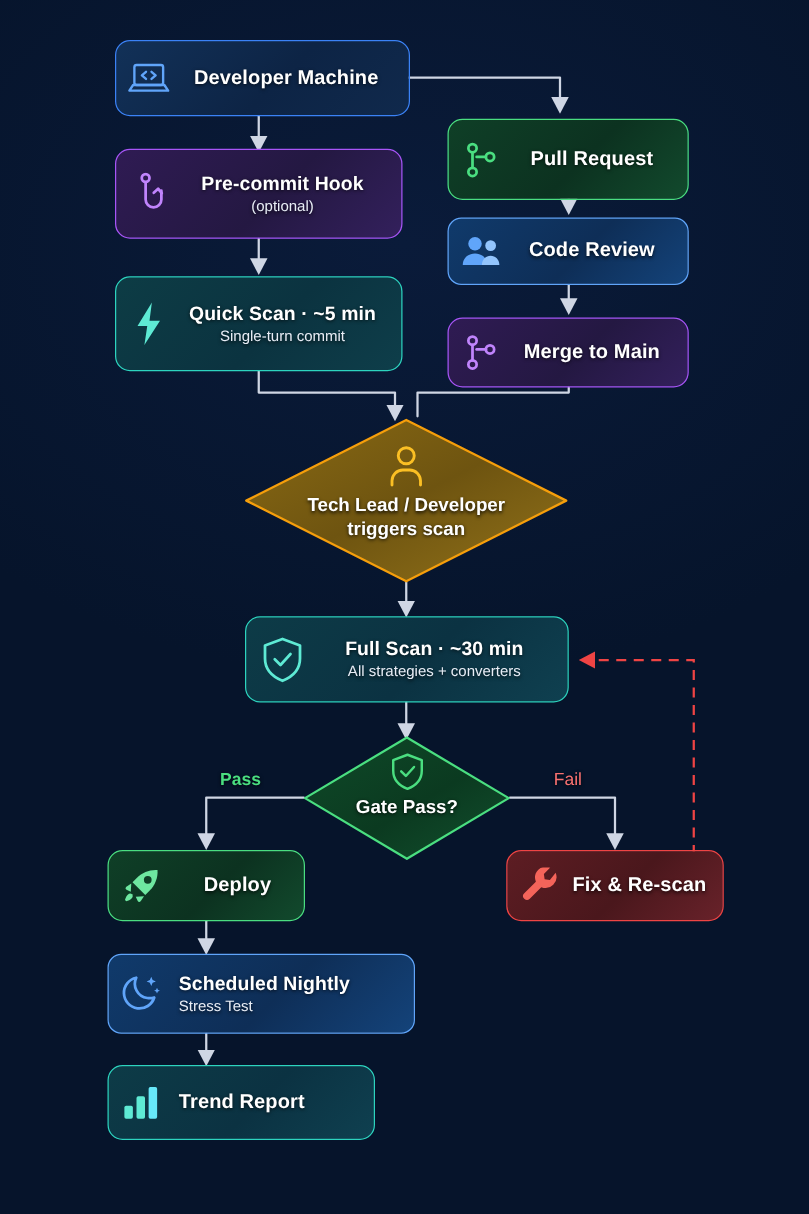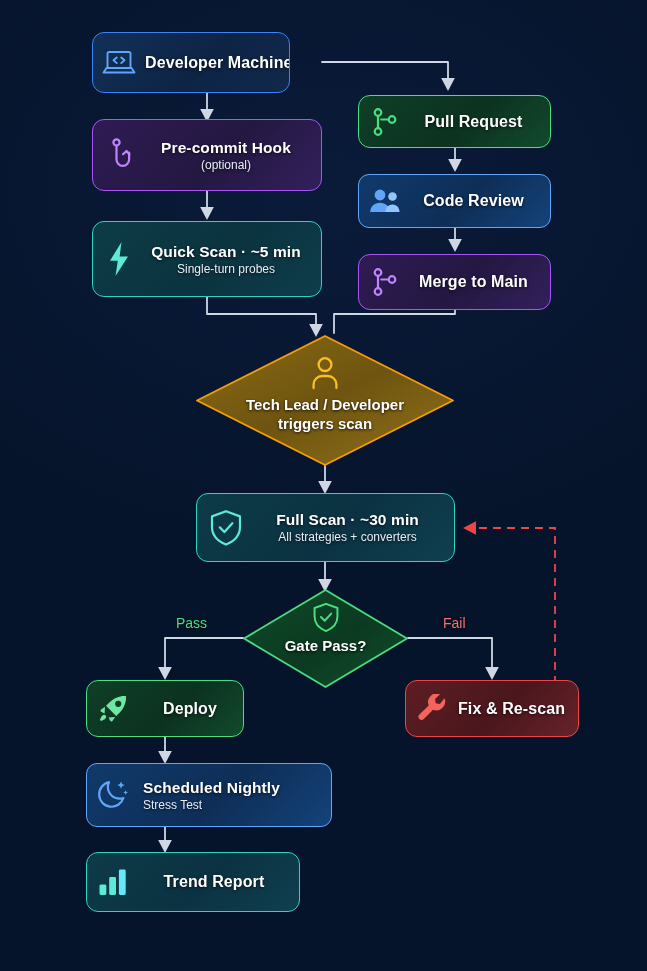--- a/index.html
+++ b/index.html
@@ -124,21 +124,21 @@
       <path d="M165,737 L165,760" marker-end="url(#ah)"></path>
 
       <path d="M165,827 L165,849" marker-end="url(#ah)"></path>
     </g>
 
     <g fill="none" stroke="#ef4444" stroke-width="1.8" stroke-dasharray="8 6" stroke-linecap="butt">
       <path d="M555,684 L555,528 L467,528" marker-end="url(#ahr)"></path>
     </g>
   </svg>
 
-  <div class="node single th-blue" style="left:92px; top:32px; width:198px; height:61px;">
+  <div class="node single th-blue" style="left:92px; top:32px; width:236px; height:61px;">
     <div class="ico">
       <svg width="34" height="28" viewBox="0 0 34 28" fill="none" stroke="#60a5fa" stroke-width="1.9" stroke-linecap="round" stroke-linejoin="round">
         <rect x="5.5" y="3" width="23" height="16" rx="1.8"></rect>
         <path d="M1.5 23.5 h31 l-3 -4.5 h-25 Z" fill="none"></path>
         <path d="M14.8 8.5 L11.5 11.3 L14.8 14.1"></path>
         <path d="M19.2 8.5 L22.5 11.3 L19.2 14.1"></path>
       </svg>
     </div>
     <div class="txt">
       <div class="t1">Developer Machine</div>
@@ -160,25 +160,25 @@
   </div>
 
   <div class="node th-teal" style="left:92px; top:221px; width:230px; height:76px;">
     <div class="ico">
       <svg width="26" height="36" viewBox="0 0 26 36">
         <path d="M15.5 1 L4 19.8 H11.8 L9.5 35 L22 15.6 H13.6 Z" fill="#5eead4"></path>
       </svg>
     </div>
     <div class="txt">
       <div class="t1">Quick Scan · ~5 min</div>
-      <div class="t2">Single-turn probes</div>
-    </div>
-  </div>
-
-  <div class="node single th-green" style="left:358px; top:95px; width:193px; height:53px;">
+      <div class="t2">Single-turn commit</div>
+    </div>
+  </div>
+
+  <div class="node single th-green" style="left:358px; top:95px; width:193px; height:65px;">
     <div class="ico">
       <svg width="28" height="30" viewBox="0 0 28 30" fill="none" stroke="#4ade80" stroke-width="2.2" stroke-linecap="round" stroke-linejoin="round">
         <circle cx="7" cy="5.5" r="3.3"></circle>
         <circle cx="7" cy="24.5" r="3.3"></circle>
         <circle cx="21" cy="12.5" r="3.3"></circle>
         <path d="M7 8.8 V21.2"></path>
         <path d="M10.3 12.5 H17.7"></path>
       </svg>
     </div>
     <div class="txt">
@@ -266,21 +266,21 @@
       <svg width="28" height="31" viewBox="0 0 34 38" fill="none" stroke="#4ade80" stroke-width="2.4" stroke-linecap="round" stroke-linejoin="round">
         <path d="M17 2.2 L31 7.4 v10.4 c0 9 -6 14.6 -14 17.8 c-8 -3.2 -14 -8.8 -14 -17.8 V7.4 Z"></path>
         <path d="M10.8 18.4 L15.4 23 L23.4 14.2"></path>
       </svg>
     </div>
     <div class="dlabel" style="top:49px;">
       <span>Gate Pass?</span>
     </div>
   </div>
 
-  <div class="edge-label" style="left:176px; top:615px; color:#4ade80;">Pass</div>
+  <div class="edge-label" style="left:176px; top:615px; color:#4ade80;font-weight:bold;">Pass</div>
   <div class="edge-label" style="left:443px; top:615px; color:#f87171;">Fail</div>
 
   <div class="node single th-green" style="left:86px; top:680px; width:158px; height:57px;gap:12px;">
     <div class="ico">
       <svg width="30" height="30" viewBox="0 0 30 30">
         <path d="M28 2 c-6 -0.5 -12.2 2 -16.4 6.2 L8 11.8 l10.2 10.2 l3.6 -3.6 C26 14.2 28.5 8 28 2 Z" fill="#6ee7a0"></path>
         <circle cx="20.2" cy="9.8" r="3.1" fill="#0f3f27"></circle>
         <path d="M7 12.8 L3.4 15.2 c-1.4 1 -1.2 2 -0.2 2.6 l3.4 1.6 Z" fill="#6ee7a0"></path>
         <path d="M17.2 23 L14.8 26.6 c-1 1.4 -2 1.2 -2.6 0.2 l-1.6 -3.4 Z" fill="#6ee7a0"></path>
         <path d="M3 27 c1.6 -0.4 3.2 -1.2 4.2 -2.2 c1 -1 1.4 -2.4 0.4 -3.4 c-1 -1 -2.4 -0.6 -3.4 0.4 C3.2 22.8 2.4 24.4 2 26 Z" fill="#6ee7a0"></path>
@@ -317,18 +317,18 @@
   </div>
 
   <div class="node single th-teal2" style="left:86px; top:852px; width:214px; height:60px;">
     <div class="ico">
       <svg width="30" height="28" viewBox="0 0 30 28">
         <rect x="1.5" y="16.5" width="6.8" height="10.5" rx="1.4" fill="#5eead4"></rect>
         <rect x="11.2" y="9" width="6.8" height="18" rx="1.4" fill="#5eead4"></rect>
         <rect x="20.9" y="1.5" width="6.8" height="25.5" rx="1.4" fill="#67e8f9"></rect>
       </svg>
     </div>
-    <div class="txt" style="align-items:center; padding-left:4px;">
+    <div class="txt" style="align-items:flex-start; padding-left:4px;">
       <div class="t1">Trend Report</div>
     </div>
   </div>
 
 </div>
 
 </body></html>

